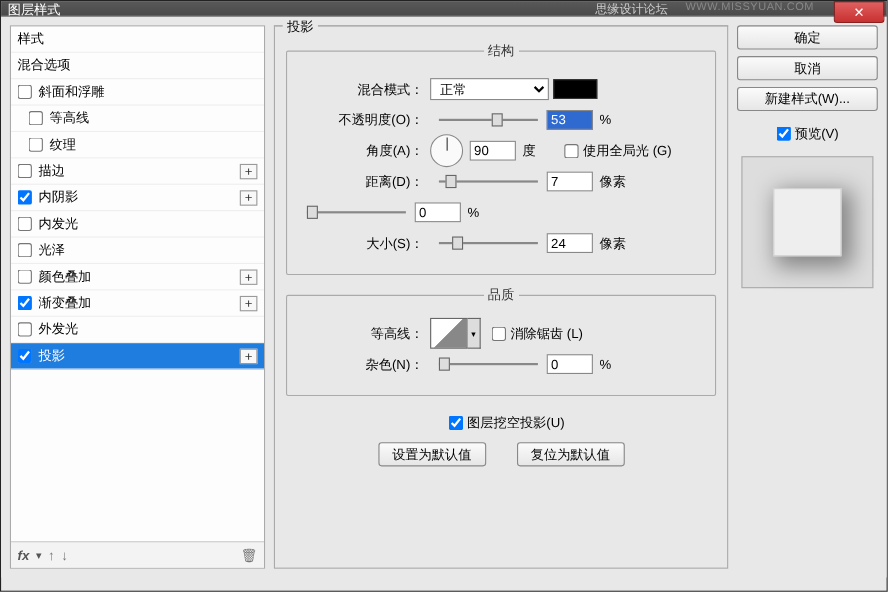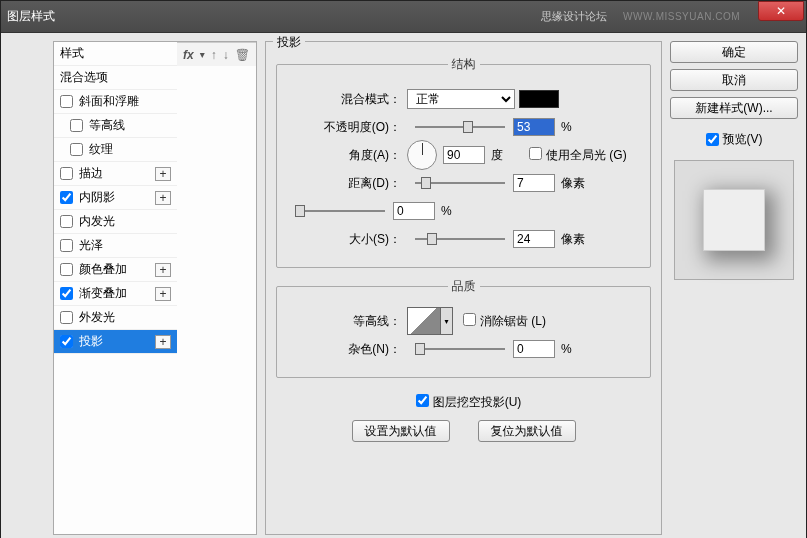--- a/index.html
+++ b/index.html
@@ -1,24 +1,24 @@
 <!DOCTYPE html>
 <html><head>
 <meta charset="utf-8">
 <style>
 * { box-sizing: border-box; margin: 0; padding: 0; font-family: "Microsoft YaHei", Arial, sans-serif; font-size: 12px; }
 body { background: #4a4a4a; width: 807px; height: 538px; overflow: hidden; }
 .window { width: 807px; height: 538px; background: #e8e8e8; border: 1px solid #222; }
-.titlebar { height: 32px; background: linear-gradient(#595959, #4a4a4a); color: #fff; display: flex; align-items: center; padding: 0 6px; position: relative; border-bottom: 1px solid #333; }
+.titlebar { height: 14px; background: linear-gradient(#595959, #4a4a4a); color: #fff; display: flex; align-items: flex-start; padding: 0 6px; position: relative; border-bottom: 1px solid #333; }
 .titlebar .title { flex: 1; font-size: 12px; }
 .titlebar .forum { color: #ccc; font-size: 11px; margin-right: 16px; }
 .titlebar .url { color: #888; font-size: 10px; margin-right: 60px; letter-spacing: 0.5px; }
 .close-btn { position: absolute; right: 2px; top: 0px; width: 46px; height: 20px; background: linear-gradient(#e06060,#c83030); border: 1px solid #8a2020; border-radius: 0 0 3px 3px; color: #fff; display: flex; align-items: center; justify-content: center; font-size: 11px; cursor: pointer; }
 .content { display: flex; height: calc(100% - 26px); background: #e8e8e8; padding: 8px; gap: 8px; }
-.left-panel { width: 204px; display: flex; flex-direction: row; border: 1px solid #aaa; background: #fdfdfd; margin-left: 44px; }
+.left-panel { width: 232px; display: flex; flex-direction: column; border: 1px solid #aaa; background: #fdfdfd; }
 .styles-list { flex: 1; overflow: auto; }
 .style-row { display: flex; align-items: center; padding: 4px 6px; border-bottom: 1px solid #eee; height: 24px; position: relative; }
 .style-row.header-row { font-weight: normal; }
 .style-row.indent { padding-left: 16px; }
 .style-row .cb { margin-right: 6px; width: 13px; height: 13px; }
 .style-row.selected { background: #1f7de0; color: #fff; }
 .style-row .plus { position: absolute; right: 6px; width: 16px; height: 14px; border: 1px solid #999; background: #f8f8f8; display: flex; align-items: center; justify-content: center; font-size: 12px; line-height: 1; cursor: pointer; color: #333; }
 .left-footer { height: 24px; border-top: 1px solid #ccc; display: flex; align-items: center; padding: 0 6px; gap: 6px; background: #f3f3f3; }
 .left-footer .fx { font-style: italic; font-weight: bold; color: #555; }
 .left-footer .arrow { font-size: 10px; color: #555; }
@@ -31,21 +31,21 @@
 select.combo { width: 108px; height: 20px; border: 1px solid #888; background: #fff; padding-left: 4px; }
 .color-swatch { width: 40px; height: 18px; background: #000; border: 1px solid #333; margin-left: 4px; cursor: pointer; }
 .slider { flex: 0 0 90px; height: 6px; position: relative; margin: 0 8px; }
 .slider .track { position: absolute; top: 2px; left: 0; right: 0; height: 2px; background: #888; }
 .slider .thumb { position: absolute; top: -3px; width: 10px; height: 12px; background: #ddd; border: 1px solid #666; }
 input.num { width: 42px; height: 18px; border: 1px solid #888; text-align: left; padding: 0 3px; background: #fff; }
 input.num.sel { background: #2f6ad0; color: #fff; }
 .unit { margin-left: 6px; min-width: 28px; }
 .angle-dial { width: 30px; height: 30px; border: 1px solid #888; border-radius: 50%; background: #fafafa; position: relative; margin-right: 6px; }
 .angle-dial .needle { position: absolute; left: 50%; top: 50%; width: 1px; height: 12px; background: #333; transform-origin: top center; transform: rotate(0deg); }
-.cb-inline { display: flex; align-items: flex-start; gap: 4px; margin-left: 10px; }
+.cb-inline { display: flex; align-items: center; gap: 4px; margin-left: 10px; }
 .contour-swatch { width: 34px; height: 28px; border: 1px solid #666; background: linear-gradient(135deg,#fff 0%,#fff 49%,#888 50%,#888 100%); cursor: pointer; position: relative; }
 .contour-dd { width: 12px; height: 28px; border: 1px solid #666; border-left: none; background: #ddd; display: flex; align-items: center; justify-content: center; font-size: 8px; cursor: pointer; }
 .buttons-row { display: flex; gap: 28px; justify-content: center; margin-top: 4px; }
 button.flat { height: 22px; padding: 0 12px; border: 1px solid #888; background: linear-gradient(#fbfbfb,#e6e6e6); border-radius: 3px; cursor: pointer; }
 .right-panel { width: 128px; display: flex; flex-direction: column; gap: 6px; align-items: stretch; }
 button.main { height: 22px; border: 1px solid #888; background: linear-gradient(#fbfbfb,#e6e6e6); border-radius: 3px; cursor: pointer; }
 .preview-check { display: flex; justify-content: center; align-items: center; gap: 4px; margin-top: 6px; }
 .preview-box { margin-top: 6px; width: 120px; height: 120px; border: 1px solid #aaa; background: #ddd; align-self: center; position: relative; display: flex; align-items: center; justify-content: center; }
 .preview-shadow { position: absolute; width: 70px; height: 70px; background: rgba(0,0,0,0.4); filter: blur(10px); left: 30px; top: 30px; }
 .preview-sq { width: 62px; height: 62px; background: #eee; position: relative; z-index: 2; border: 1px solid #cfcfcf; }

